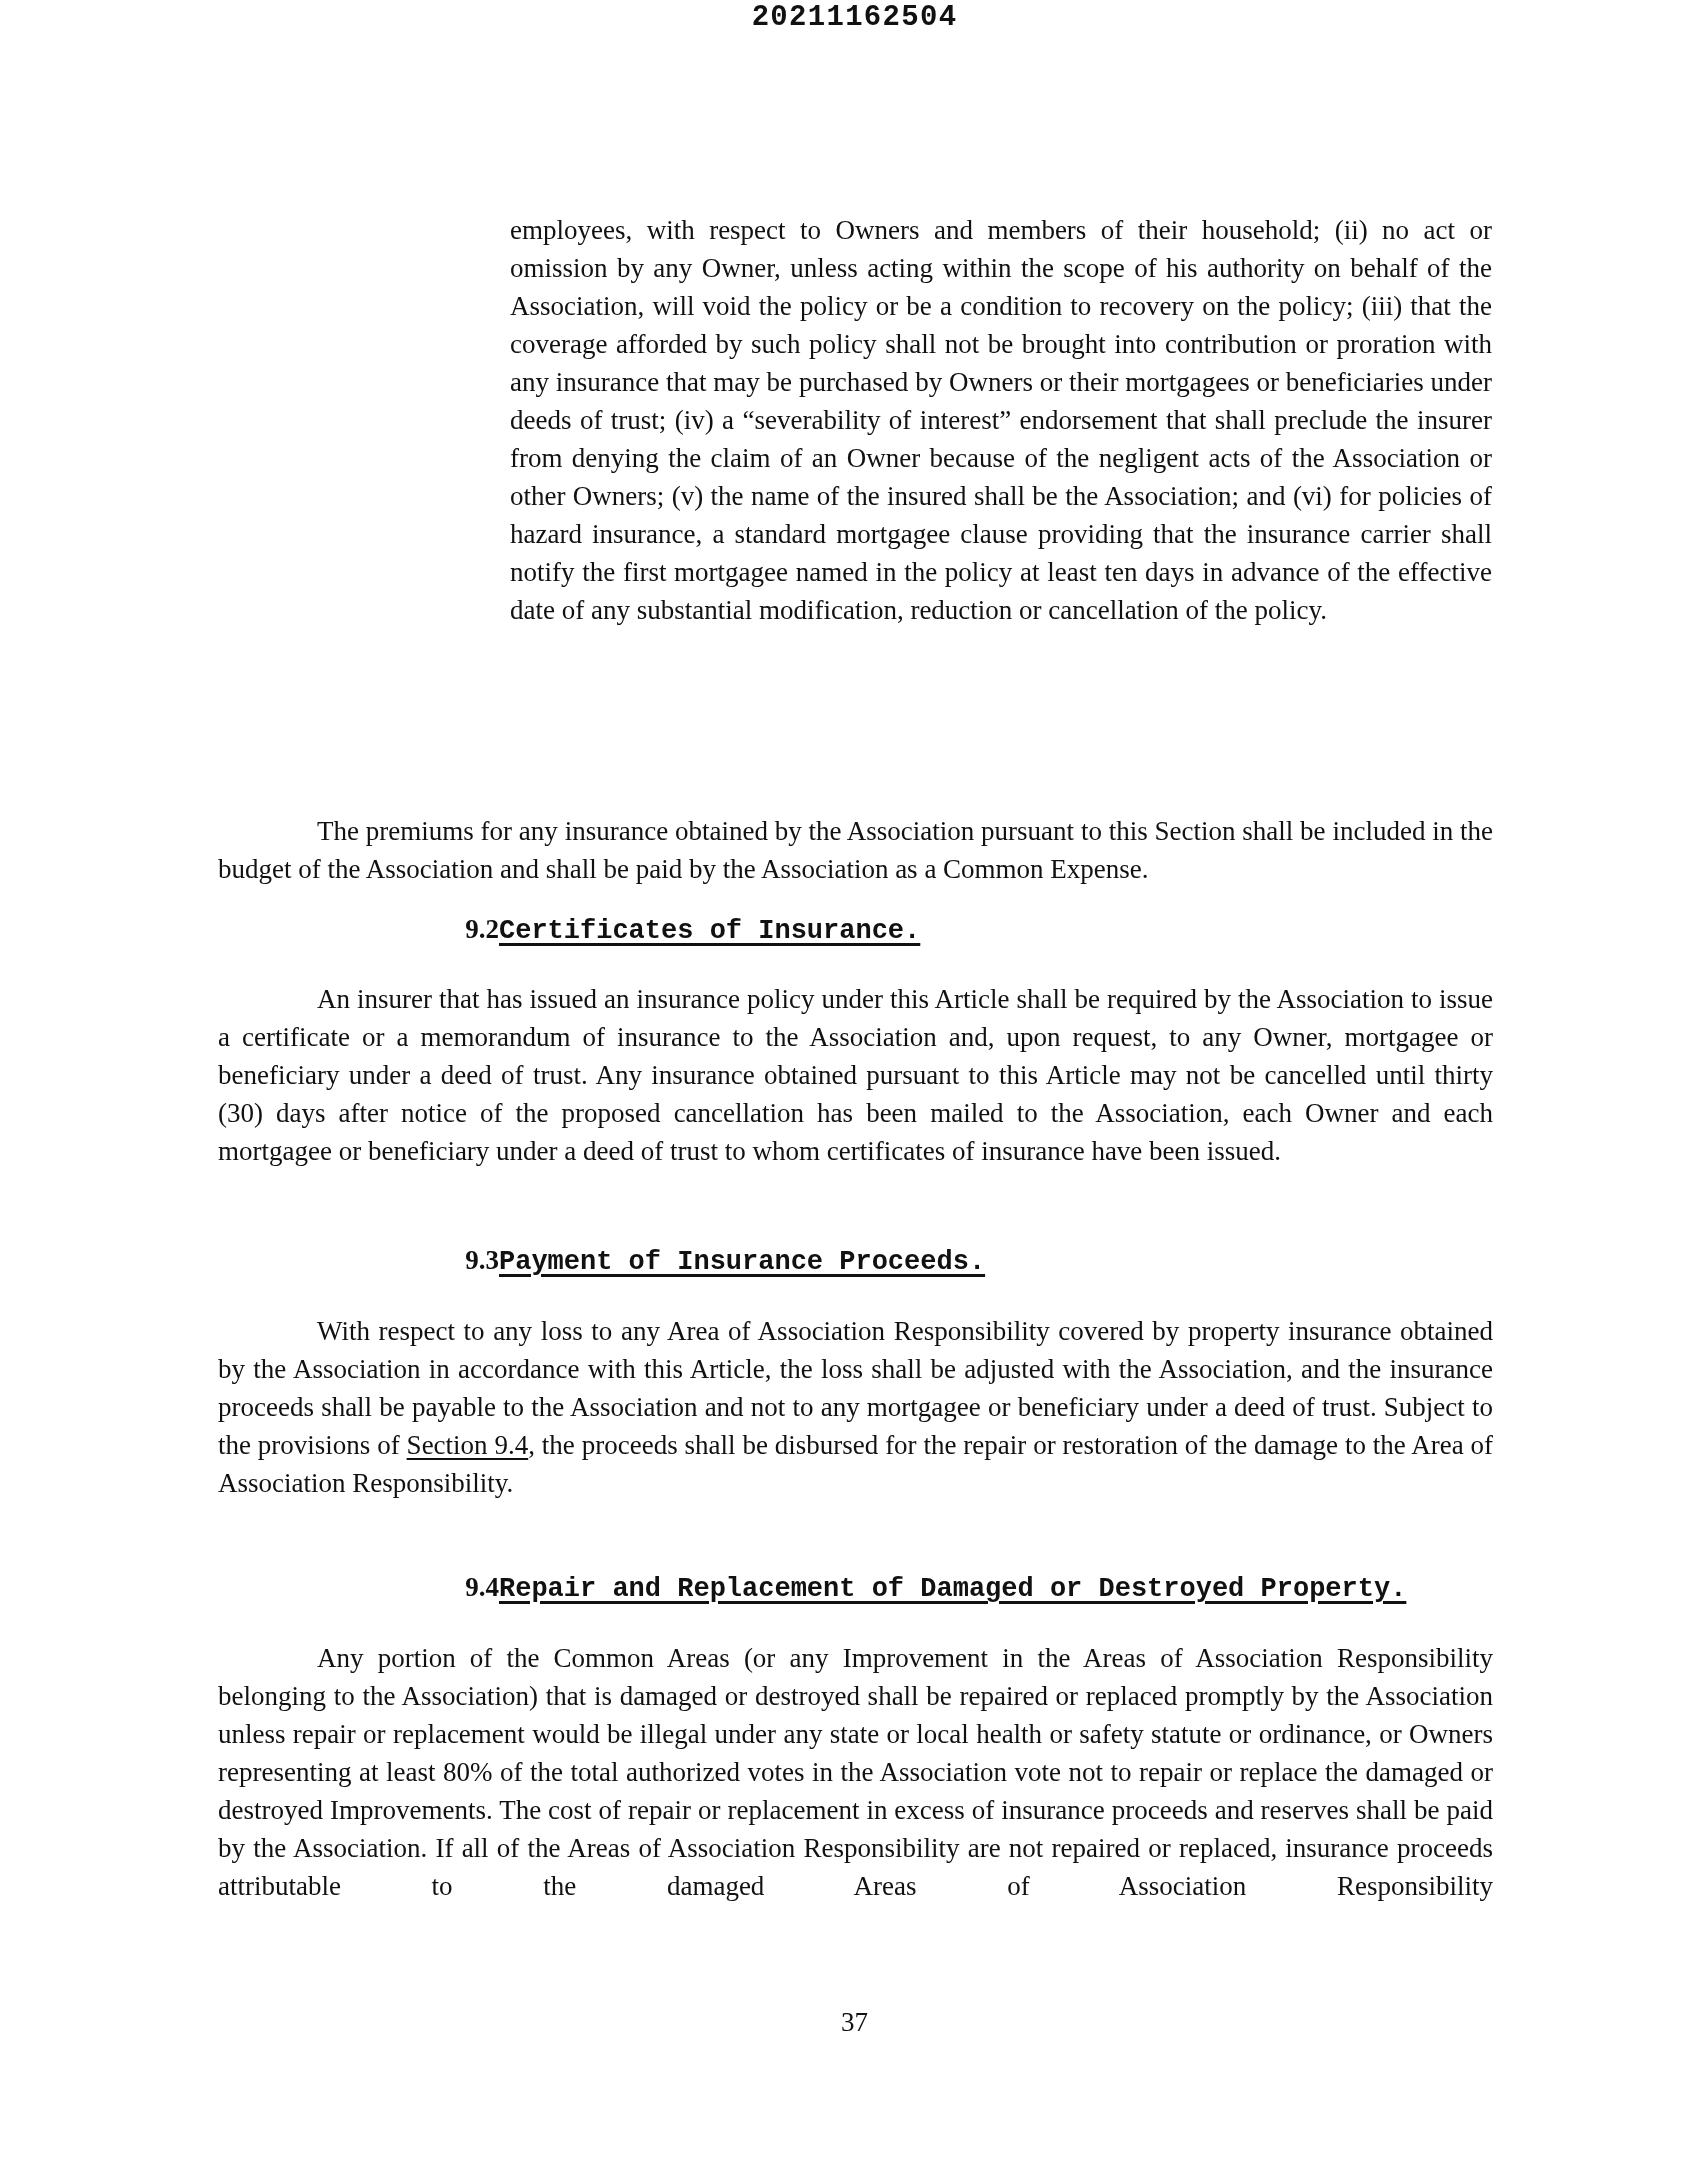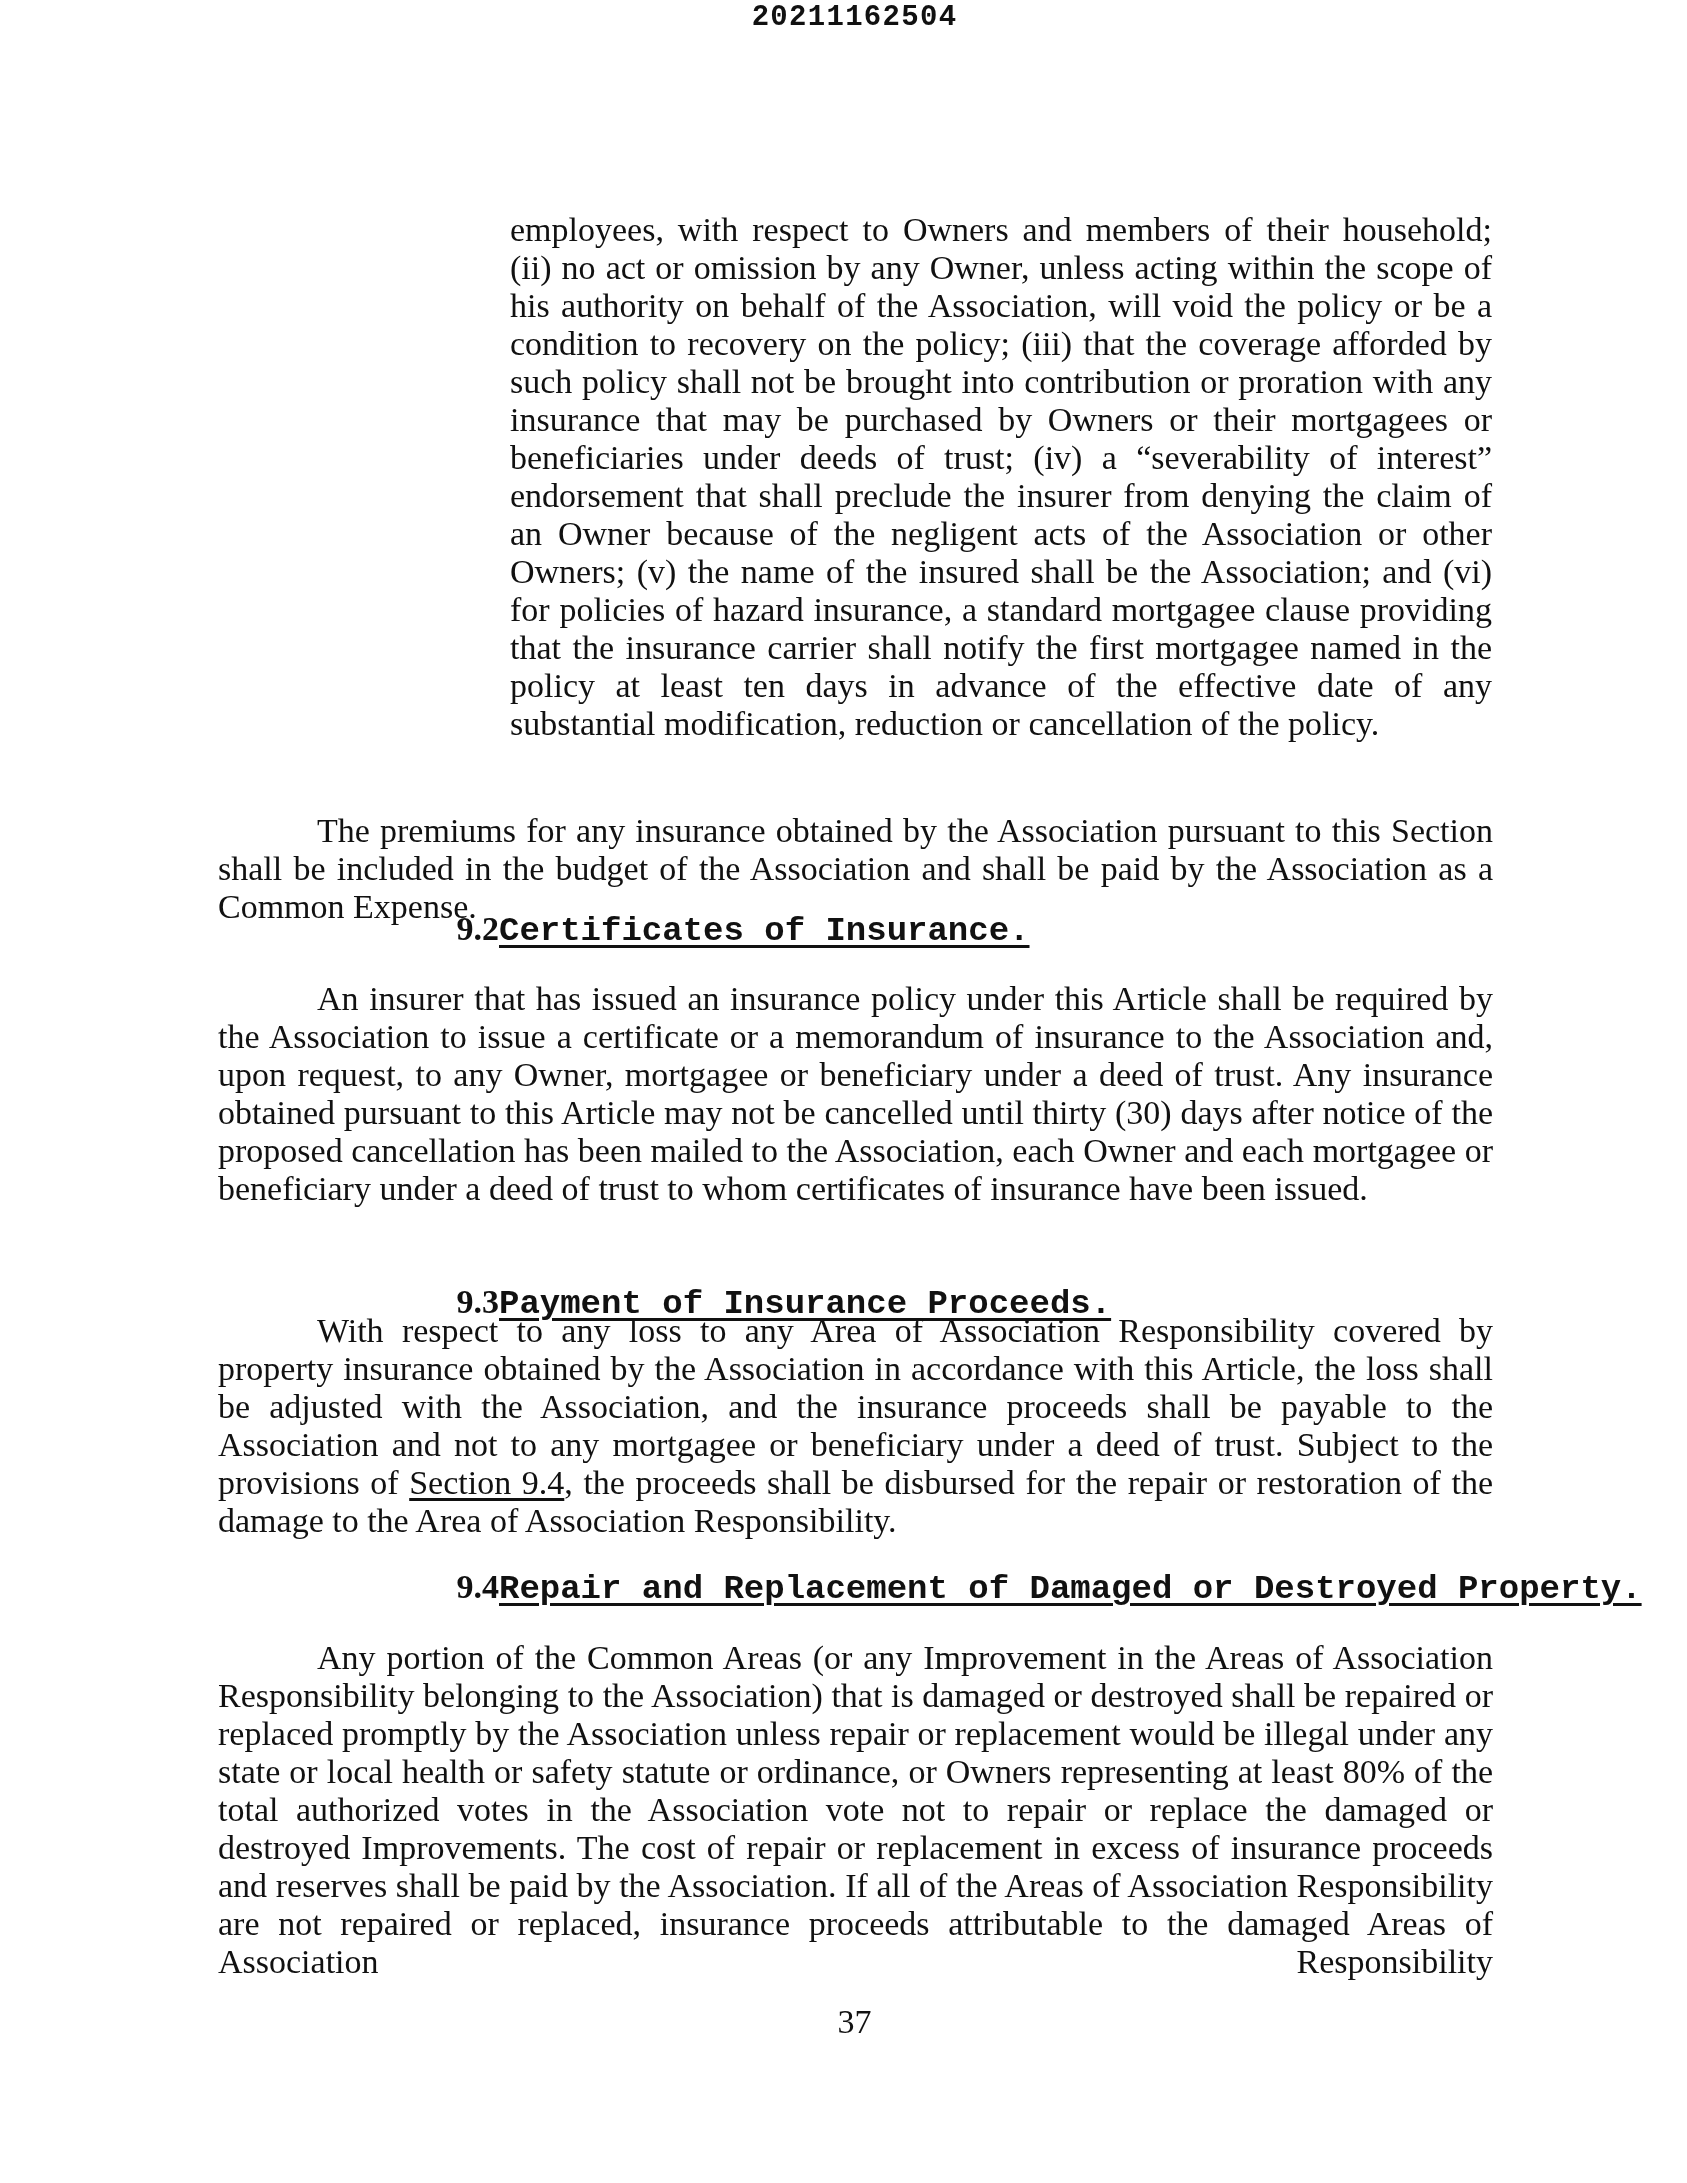--- a/index.html
+++ b/index.html
@@ -2,21 +2,21 @@
 <html style="font-size:10.5px"><head>
 <meta charset="utf-8">
 <style>
   html, body { margin: 0; padding: 0; background: #ffffff; }
   body { width: 1688px; height: 2183px; position: relative; overflow: hidden; color: #111111; }
   .doc-id {
     position: absolute; top: 1.3px; left: 0; width: 1709px; text-align: center;
     font-family: "Liberation Mono", "DejaVu Sans Mono", monospace; font-weight: bold;
     font-size: 29px; letter-spacing: 1.3px; color: #111;
   }
-  .serif { font-family: "Liberation Serif", "DejaVu Serif", serif; font-size: 34px; line-height: 38px; }
+  .serif { font-family: "Liberation Serif", "DejaVu Serif", serif; font-size: 27px; line-height: 38px; }
   .block { position: absolute; text-align: justify; text-align-last: left; }
   .indented { left: 510px; width: 982px; top: 211px; }
   .para { left: 218px; width: 1275px; text-indent: 99px; }
   .heading { position: absolute; left: 399px; font-weight: bold; }
   .heading .num { display: inline-block; width: 100px; text-align: right; }
   .heading .title { text-decoration: underline; text-decoration-thickness: 2.6px; text-underline-offset: 5.3px; font-family: Liberation Mono, monospace; }
   .link-ref { text-decoration: underline; text-underline-offset: 4px; }
   .page-num { position: absolute; left: 0; width: 1709px; top: 2003px; text-align: center; }
 </style>
 </head>
@@ -26,21 +26,21 @@
 
 <div class="block indented serif">employees, with respect to Owners and members of their household; (ii) no act or omission by any Owner, unless acting within the scope of his authority on behalf of the Association, will void the policy or be a condition to recovery on the policy; (iii) that the coverage afforded by such policy shall not be brought into contribution or proration with any insurance that may be purchased by Owners or their mortgagees or beneficiaries under deeds of trust; (iv) a “severability of interest” endorsement that shall preclude the insurer from denying the claim of an Owner because of the negligent acts of the Association or other Owners; (v) the name of the insured shall be the Association; and (vi) for policies of hazard insurance, a standard mortgagee clause providing that the insurance carrier shall notify the first mortgagee named in the policy at least ten days in advance of the effective date of any substantial modification, reduction or cancellation of the policy.</div>
 
 <div class="block para serif" style="top:812px;">The premiums for any insurance obtained by the Association pursuant to this Section shall be included in the budget of the Association and shall be paid by the Association as a Common Expense.</div>
 
 <div class="heading serif" style="top:910px;">
   <span class="num">9.2</span><span class="title">Certificates of Insurance.</span>
 </div>
 <div class="block para serif" style="top:980px;">An insurer that has issued an insurance policy under this Article shall be required by the Association to issue a certificate or a memorandum of insurance to the Association and, upon request, to any Owner, mortgagee or beneficiary under a deed of trust. Any insurance obtained pursuant to this Article may not be cancelled until thirty (30) days after notice of the proposed cancellation has been mailed to the Association, each Owner and each mortgagee or beneficiary under a deed of trust to whom certificates of insurance have been issued.</div>
 
-<div class="heading serif" style="top:1283px;">
+<div class="heading serif" style="top:1241px;">
   <span class="num">9.3</span><span class="title">Payment of Insurance Proceeds.</span>
 </div>
 <div class="block para serif" style="top:1312px;"><span>With respect to any loss to any Area of Association Responsibility covered by property insurance obtained by the Association in accordance with this Article, the loss shall be adjusted with the Association, and the insurance proceeds shall be payable to the Association and not to any mortgagee or beneficiary under a deed of trust. Subject to the provisions of </span><span class="link-ref">Section 9.4</span><span>, the proceeds shall be disbursed for the repair or restoration of the damage to the Area of Association Responsibility.</span></div>
 
 <div class="heading serif" style="top:1568px;">
   <span class="num">9.4</span><span class="title">Repair and Replacement of Damaged or Destroyed Property.</span>
 </div>
 <div class="block para serif" style="top:1639px; text-align-last: justify;">Any portion of the Common Areas (or any Improvement in the Areas of Association Responsibility belonging to the Association) that is damaged or destroyed shall be repaired or replaced promptly by the Association unless repair or replacement would be illegal under any state or local health or safety statute or ordinance, or Owners representing at least 80% of the total authorized votes in the Association vote not to repair or replace the damaged or destroyed Improvements. The cost of repair or replacement in excess of insurance proceeds and reserves shall be paid by the Association. If all of the Areas of Association Responsibility are not repaired or replaced, insurance proceeds attributable to the damaged Areas of Association Responsibility</div>
 
 <div class="page-num serif">37</div>

